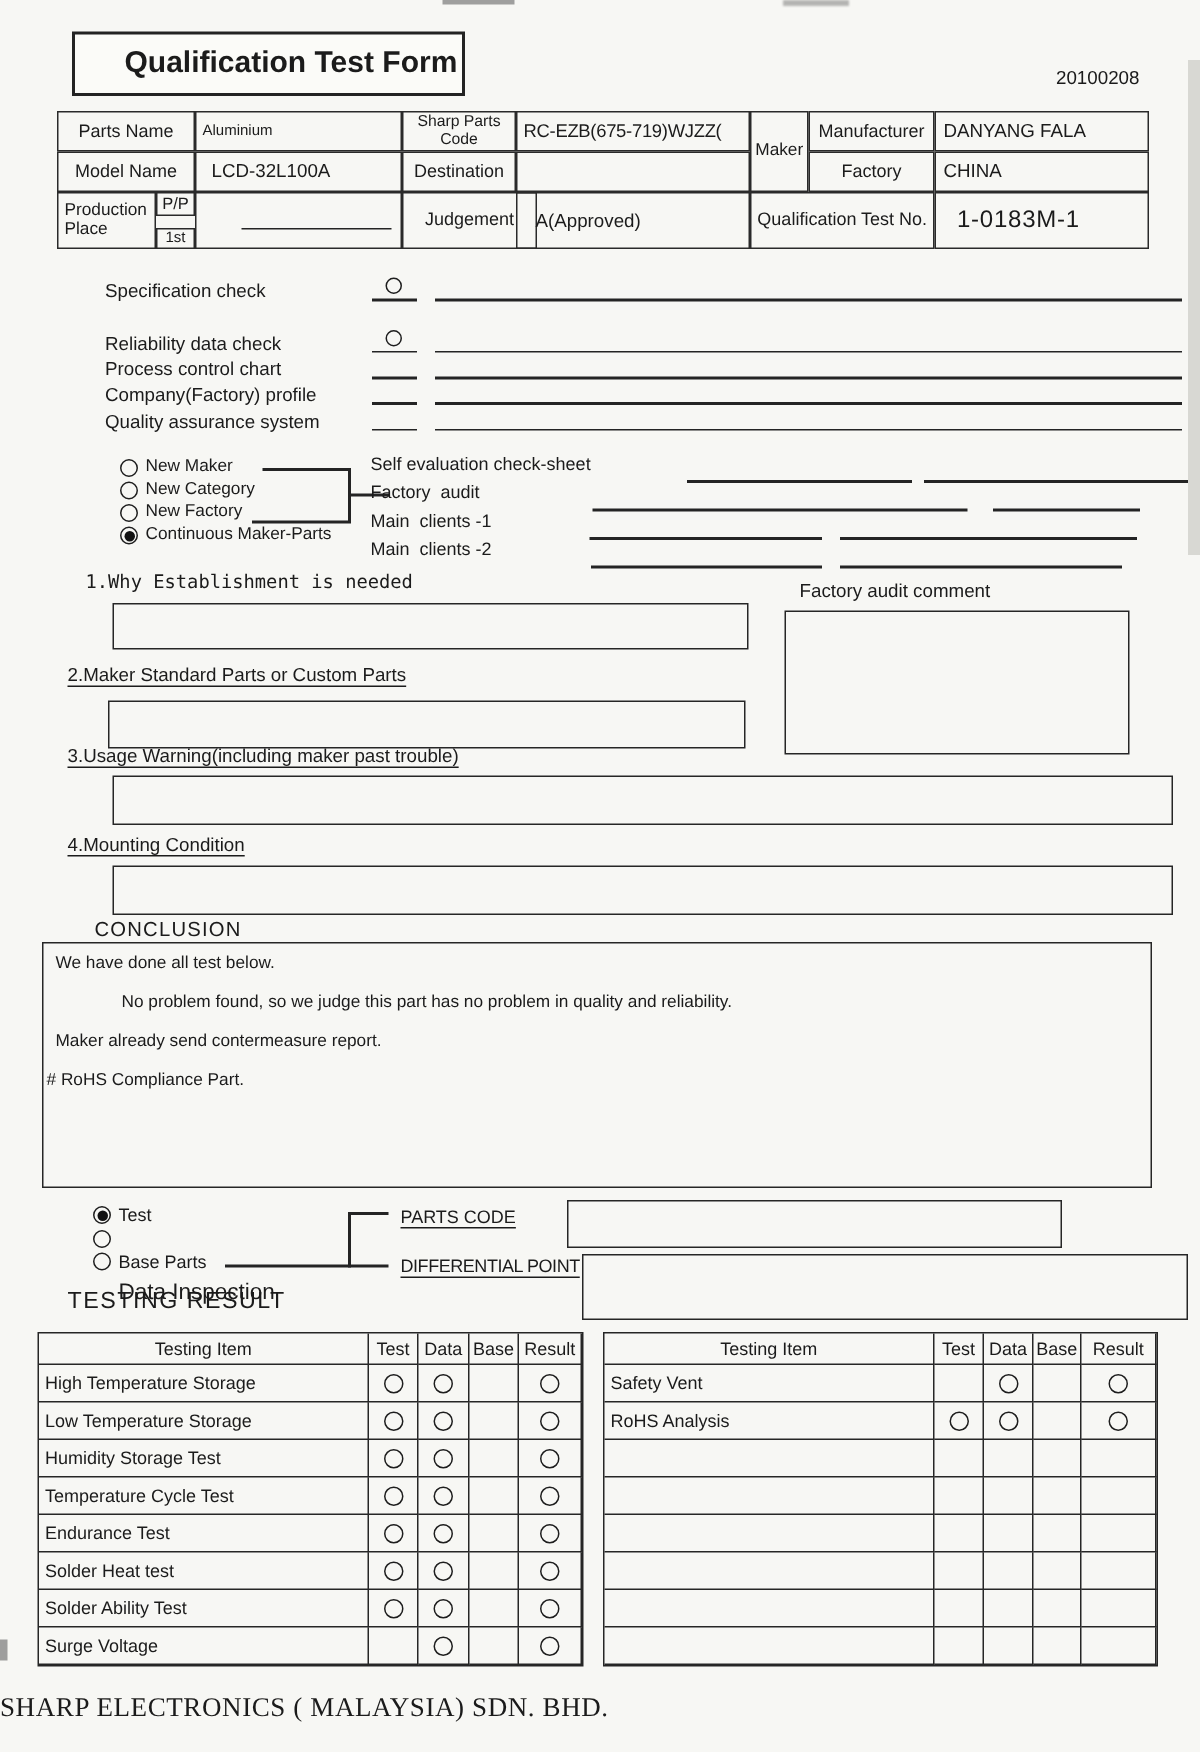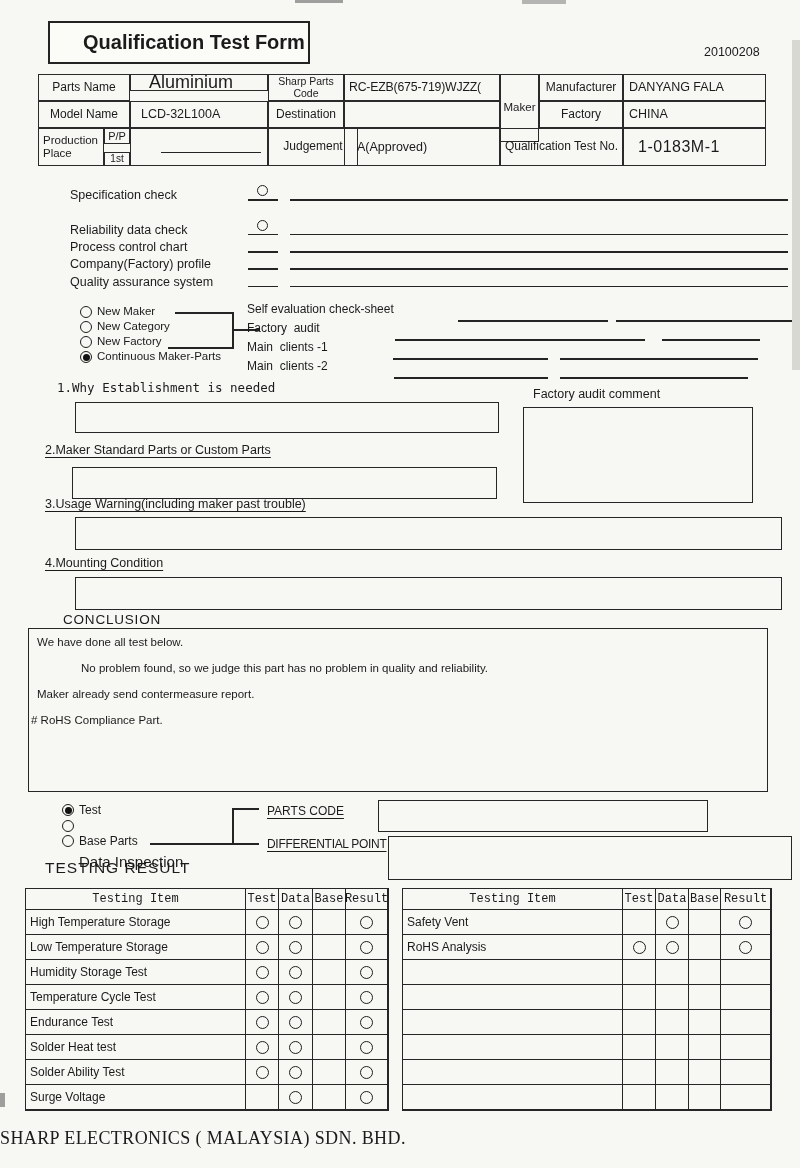--- a/index.html
+++ b/index.html
@@ -22,44 +22,44 @@
   .cl-row{position:absolute;left:0;height:17px;width:720px;}
   .cl-label{font-size:12.5px;}
   .opt-row{position:absolute;left:0;width:100%;}
   .opt-label{position:absolute;left:17px;top:0;font-size:11.5px;white-space:nowrap;}
   .audit-label{position:absolute;left:0;font-size:12px;white-space:pre;}
   .conc-line{position:absolute;font-size:11.5px;white-space:nowrap;}
   .rt{position:absolute;display:grid;border:1.7px solid #262626;box-sizing:content-box;}
   .tc{border-right:1.2px solid #262626;border-bottom:1.2px solid #262626;display:flex;
       align-items:center;justify-content:center;font-size:12px;box-sizing:border-box;overflow:hidden;}
   .tc.item{justify-content:flex-start;padding-left:4px;}
-  .tc.th{justify-content:center;font-family:Liberation Mono, monospace;}
+  .tc.th{justify-content:center;}
   .footer{font-family:"Liberation Serif",serif;font-size:18px;letter-spacing:.4px;}
 </style>
 </head>
 <body>
 
 <div class="page">
 
   <div class="abs" style="left:295px;top:0;width:48px;height:3px;background:#4a4a4a;opacity:.5;filter:blur(.5px)"></div>
   <div class="abs" style="left:522px;top:0;width:44px;height:4px;background:#4a4a4a;opacity:.38;filter:blur(.6px)"></div>
   <div class="abs" style="left:792px;top:40px;width:8px;height:330px;background:#cfcfca;opacity:.8"></div>
   <div class="abs" style="left:0;top:1093px;width:5px;height:14px;background:#555;opacity:.55"></div>
 
   <div class="abs title-box" style="left:48px;top:21px;width:262px;height:43px">
     <span>Qualification Test Form</span>
   </div>
   <div class="abs" style="left:704px;top:45px;font-size:12.5px">20100208</div>
 
   <div class="abs" style="left:38px;top:74px;width:730px;height:92px">
     <div class="cell center" style="left:0;top:0;width:92px;height:27px">Parts Name</div>
-    <div class="cell" style="left:92px;top:0;width:138px;height:17px;padding-left:18px;font-size:18px">Aluminium</div>
+    <div class="cell" style="left:92px;top:0;width:138px;height:27px;padding-left:4px;font-size:10px">Aluminium</div>
     <div class="cell center" style="left:230px;top:0;width:76px;height:27px;font-size:10.5px;line-height:1.05">Sharp Parts Code</div>
     <div class="cell" style="left:306px;top:0;width:156px;height:27px;padding-left:4px;font-size:12.3px;letter-spacing:-.2px">RC-EZB(675-719)WJZZ(</div>
-    <div class="cell center" style="left:462px;top:0;width:39px;height:68px;font-size:11.5px">Maker</div>
+    <div class="cell center" style="left:462px;top:0;width:39px;height:54px;font-size:11.5px">Maker</div>
     <div class="cell center" style="left:501px;top:0;width:84px;height:27px">Manufacturer</div>
     <div class="cell" style="left:585px;top:0;width:143px;height:27px;padding-left:5px;font-size:12.5px">DANYANG FALA</div>
     <div class="cell center" style="left:0;top:27px;width:92px;height:27px">Model Name</div>
     <div class="cell" style="left:92px;top:27px;width:138px;height:27px;padding-left:10px;font-size:12.5px">LCD-32L100A</div>
     <div class="cell center" style="left:230px;top:27px;width:76px;height:27px">Destination</div>
     <div class="cell" style="left:306px;top:27px;width:156px;height:27px"></div>
     <div class="cell center" style="left:501px;top:27px;width:84px;height:27px">Factory</div>
     <div class="cell" style="left:585px;top:27px;width:143px;height:27px;padding-left:5px;font-size:12.5px">CHINA</div>
     <div class="cell" style="left:0;top:54px;width:66px;height:38px;padding-left:4px;font-size:11.5px">Production Place</div>
     <div class="cell center" style="left:66px;top:54px;width:26px;height:16px;font-size:11px">P/P</div>

